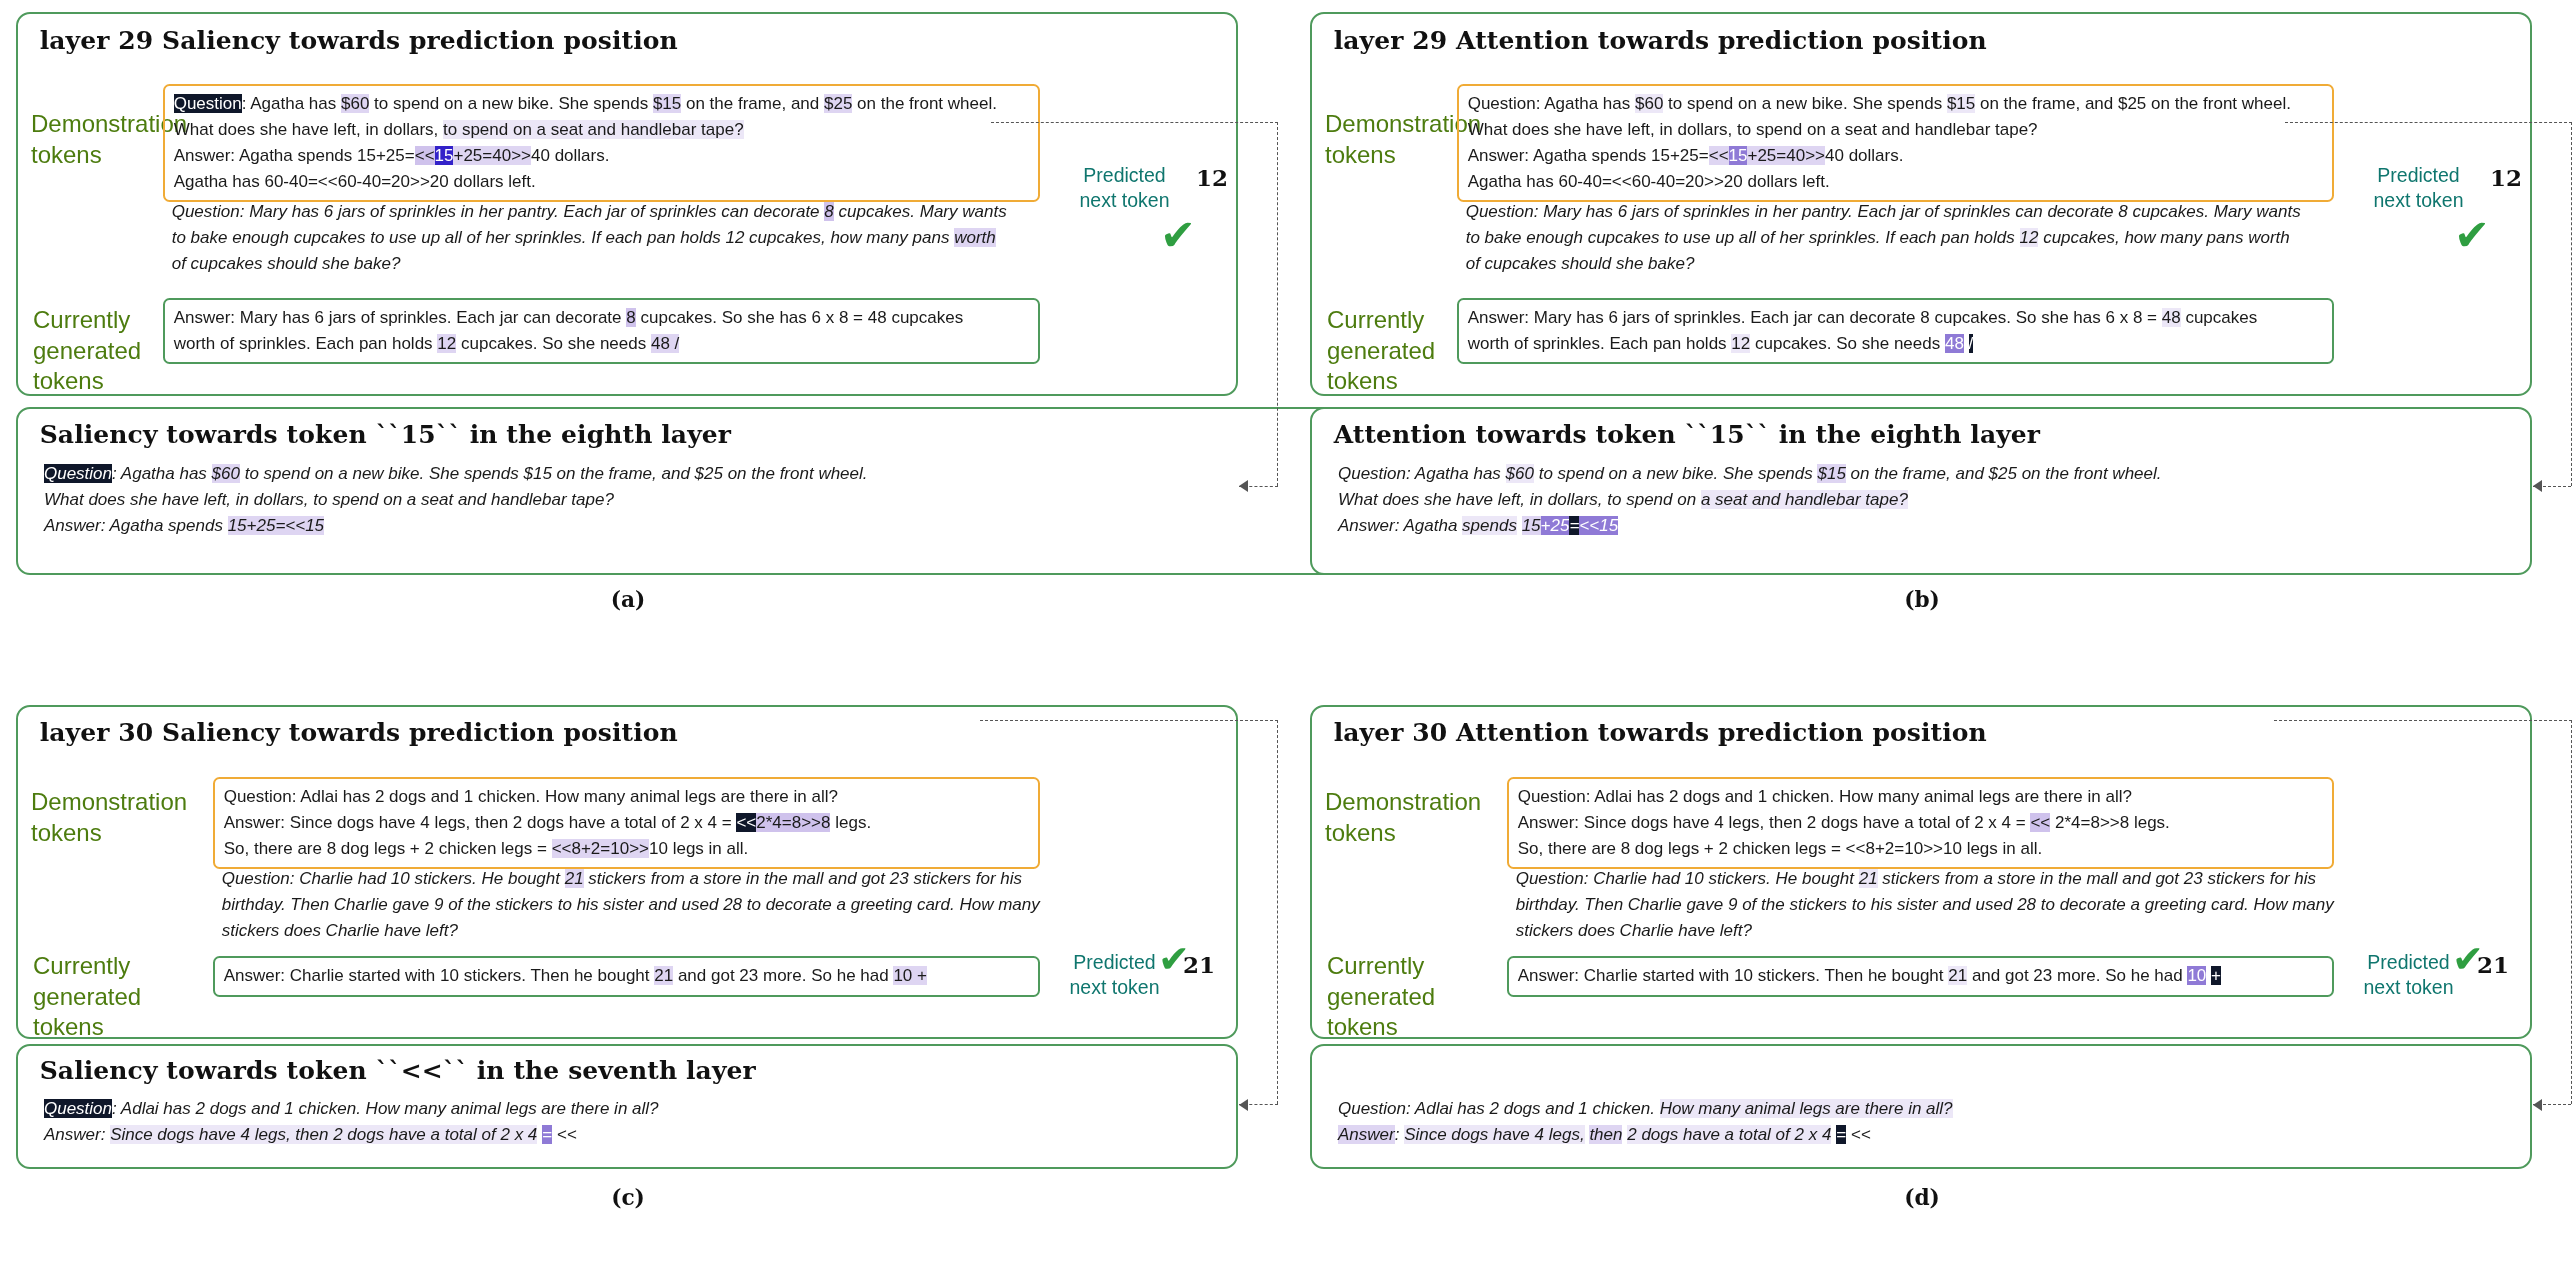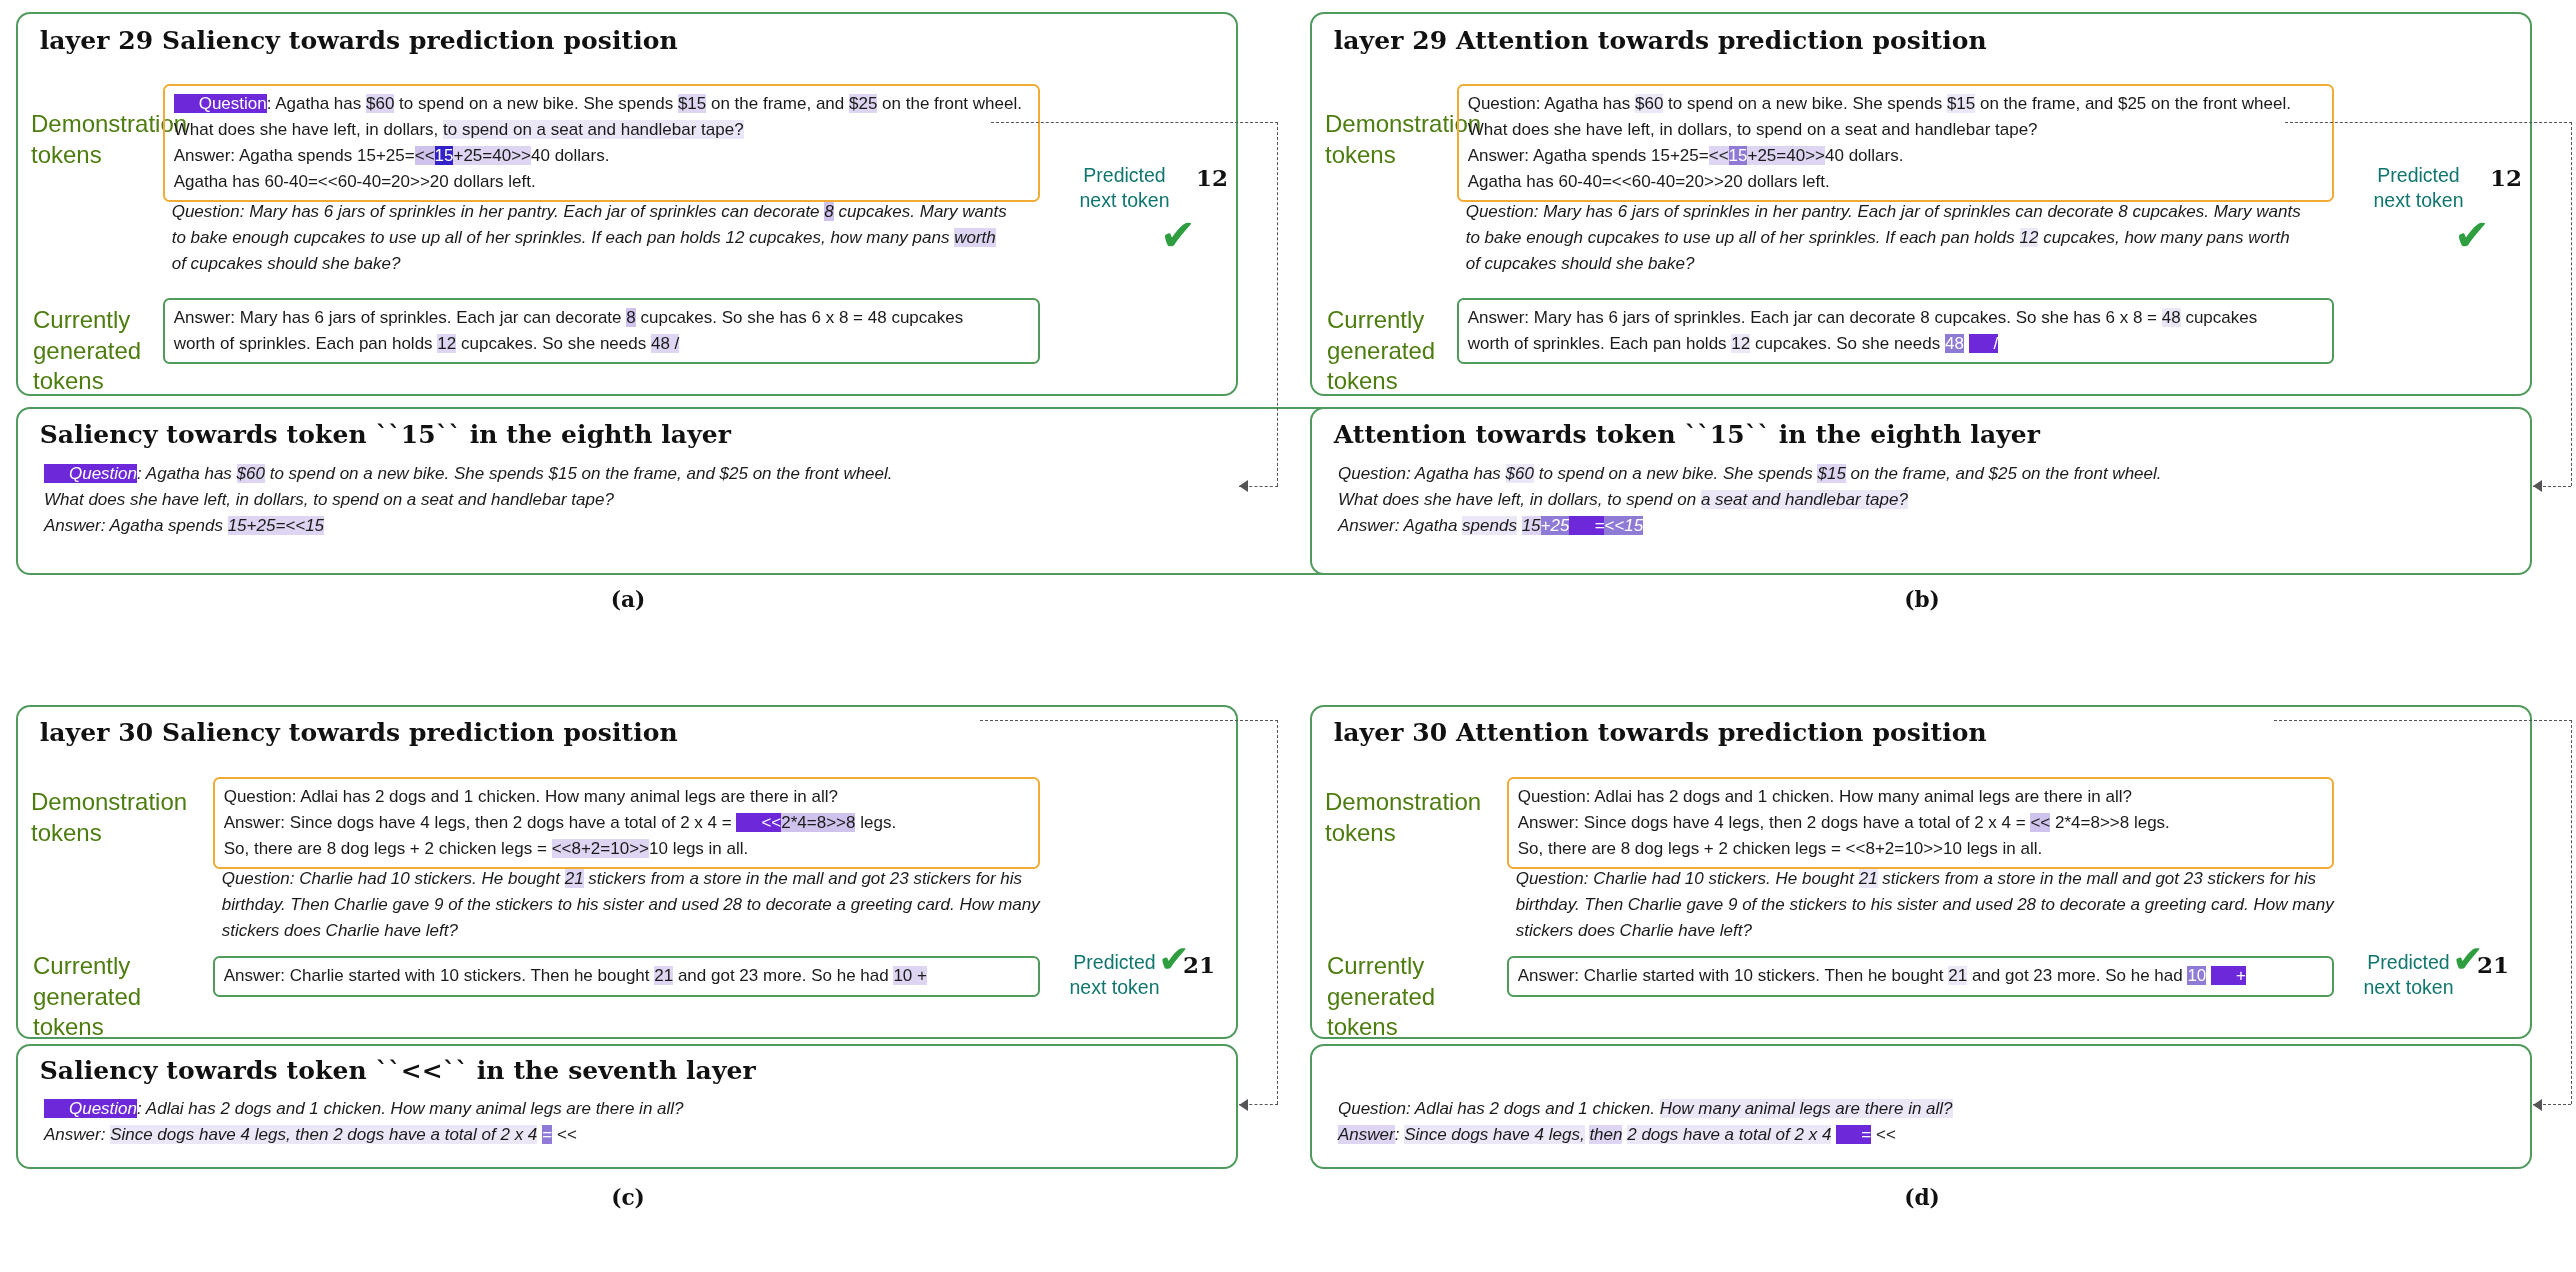--- a/index.html
+++ b/index.html
@@ -57,21 +57,21 @@
   }
   .nobox { padding: 5.4px 8.7px; font-style: italic; }
 
   .line { white-space: nowrap; }
 
   
   .h1 { background: #ece7f7; }
   .h2 { background: #ded5f2; }
   .h3 { background: #cfc2ec; }
   .h5 { background: #8f7ad6; color: #ffffff; }
-  .h6 { background: #6d28d9; color: #ffffff; padding-left: 25px; }
+  .h6 { background: #0f172a; color: #ffffff; }
   .h7 { background: #3322c9; color: #ffffff; }
 
   
   .pred {
     position: absolute;
     text-align: center;
     font-family: "Liberation Sans", sans-serif;
     font-size: 19.5px;
     color: #0f766e;
     line-height: 1.3;

